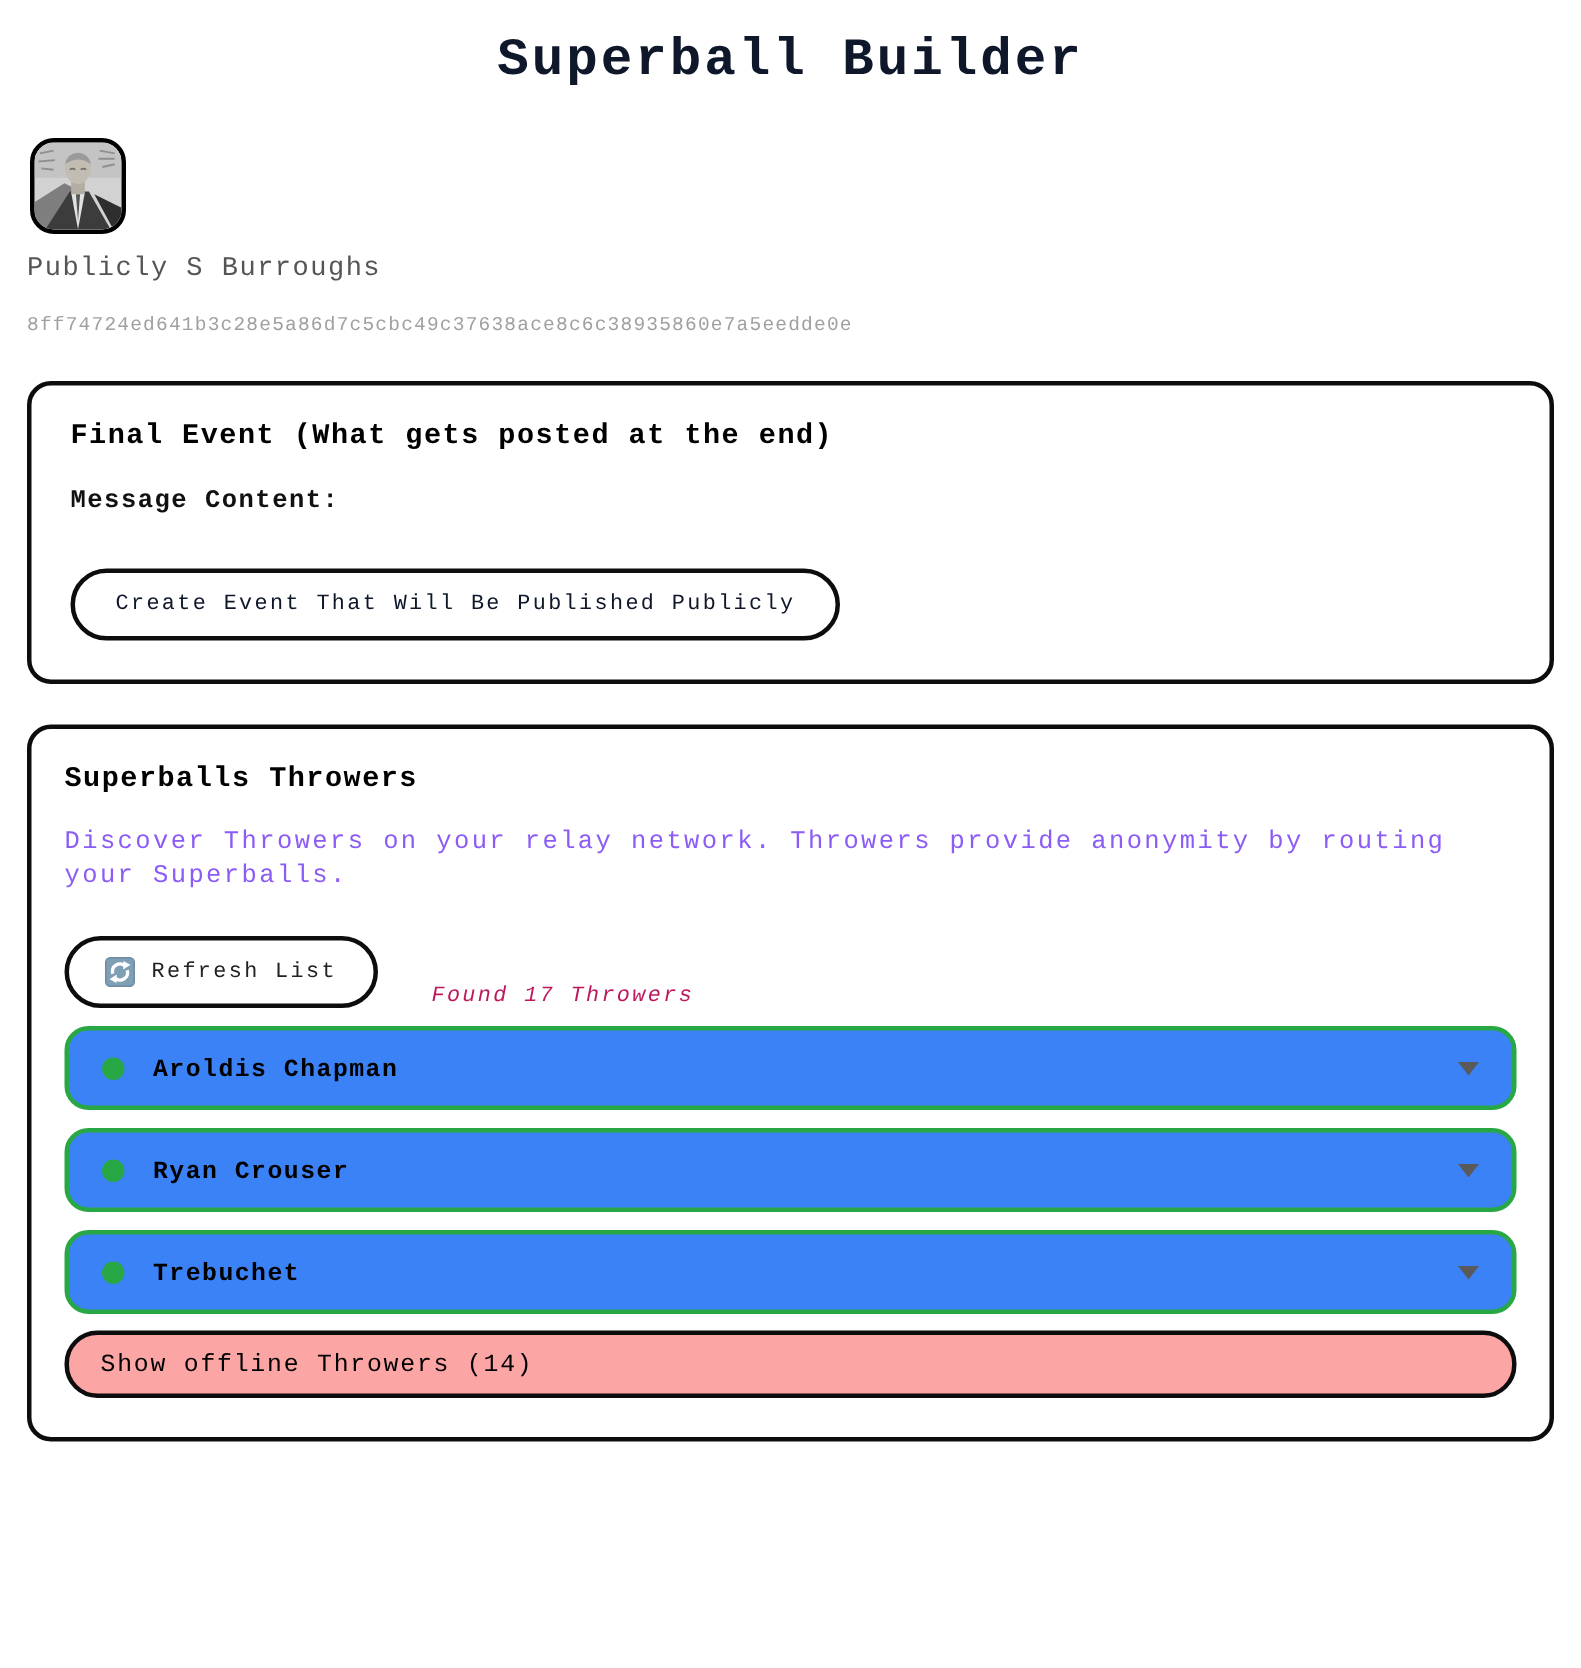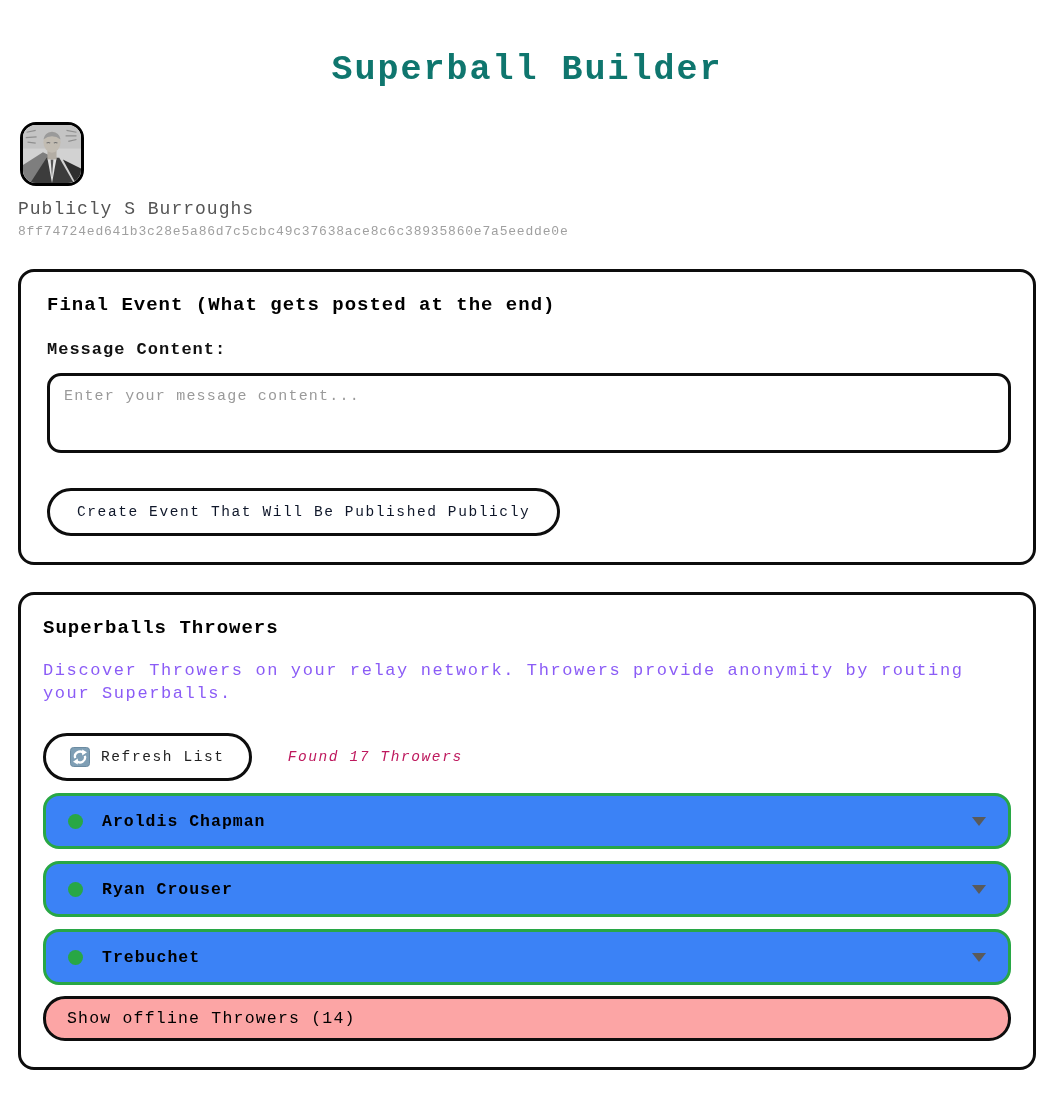--- a/index.html
+++ b/index.html
@@ -11,47 +11,47 @@
     color: #111111;
   }
   .page {
     width: 1054px;
     min-height: 1112px;
     margin: 0 auto;
     padding: 0 18px 30px 18px;
   }
   .app-title {
     margin: 0;
-    padding-top: 50px;
+    padding-top: 20px;
     text-align: center;
     font-size: 35px;
     font-weight: bold;
     letter-spacing: 2px;
-    color: #0f766e;
+    color: #0f172a;
   }
   
   .profile { margin-top: 32px; }
   .avatar-frame {
     width: 64px;
     height: 64px;
     margin-left: 2px;
     border: 3px solid #000000;
     border-radius: 16px;
     overflow: hidden;
     background: #cfcfcf;
   }
   .avatar-frame svg { display: block; width: 100%; height: 100%; }
   .profile-name {
     margin-top: 13px;
     font-size: 18px;
     letter-spacing: 1px;
     color: #555555;
   }
   .profile-pubkey {
-    margin-top: 5px;
+    margin-top: 20px;
     font-size: 13px;
     letter-spacing: 0.8px;
     color: #a0a0a0;
   }
   
   .card {
     border: 3px solid #0d0d0d;
     border-radius: 16px;
     padding: 22px 22px 26px 22px;
     background: #ffffff;
@@ -105,21 +105,21 @@
   .throwers-desc {
     margin: 20px 0 0 0;
     font-size: 17px;
     line-height: 23px;
     letter-spacing: 1.6px;
     color: #8b5cf6;
   }
   .refresh-row {
     margin-top: 28px;
     display: flex;
-    align-items: center;
+    align-items: flex-end;
   }
   .refresh-button {
     display: inline-flex;
     align-items: center;
     gap: 11px;
     border: 3px solid #0d0d0d;
     border-radius: 24px;
     padding: 11px 24px;
     background: #ffffff;
     font-family: inherit;
@@ -211,21 +211,20 @@
         <path d="M44 38 L58 64 L64 64 L64 48 Z" fill="#2e2e2e"></path>
       </svg>
     </div>
     <div class="profile-name">Publicly S Burroughs</div>
     <div class="profile-pubkey">8ff74724ed641b3c28e5a86d7c5cbc49c37638ace8c6c38935860e7a5eedde0e</div>
   </div>
 
   <section class="card card-final-event">
     <h2 class="card-heading">Final Event (What gets posted at the end)</h2>
     <div class="field-label">Message Content:</div>
-    <textarea class="message-textarea" placeholder="Enter your message content..." style=""></textarea>
     <button class="create-event-button">Create Event That Will Be Published Publicly</button>
   </section>
 
   <section class="card card-throwers">
     <h2 class="card-heading">Superballs Throwers</h2>
     <p class="throwers-desc">Discover Throwers on your relay network. Throwers provide anonymity by routing your Superballs.</p>
 
     <div class="refresh-row">
       <button class="refresh-button">
         <svg class="refresh-icon" viewBox="0 0 20 20" aria-hidden="true">

